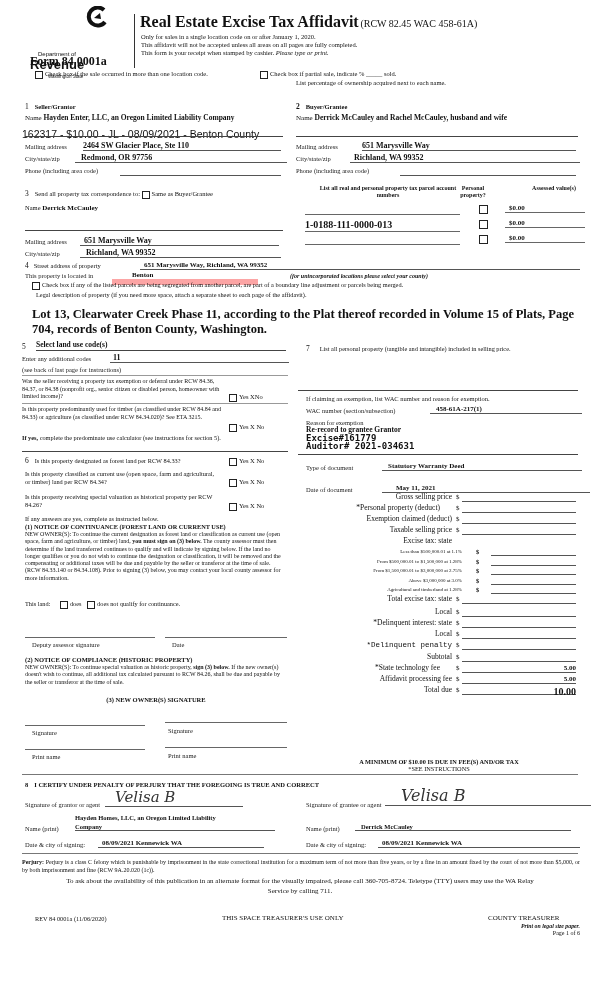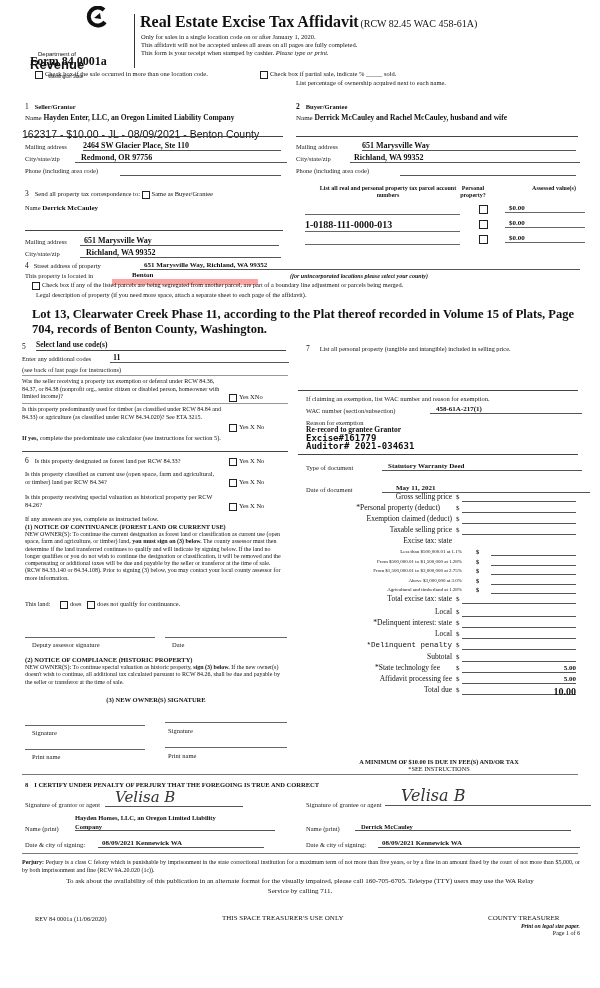--- a/index.html
+++ b/index.html
@@ -318,18 +318,18 @@
 <div class="abs lbl" style="left:306px;top:825px;">Name (print)</div>
 <div class="abs b" style="left:355px;top:823px;width:210px;border-bottom:1px solid #555;font-size:6.5px;padding-left:6px;">Derrick  McCauley</div>
 <div class="abs lbl" style="left:306px;top:841px;">Date &amp; city of signing:</div>
 <div class="abs b" style="left:378px;top:839px;width:198px;border-bottom:1px solid #555;font-size:7px;padding-left:4px;">08/09/2021 Kennewick WA</div>
 
 <div class="hr" style="left:22px;top:853px;width:556px;border-top:1px solid #777;"></div>
 <div class="abs" style="left:22px;top:858px;width:558px;font-size:6px;line-height:8px;text-align:justify;">
   <span class="b">Perjury:</span>
   <span>Perjury is a class C felony which is punishable by imprisonment in the state correctional institution for a maximum term of not more than five years, or by a fine in an amount fixed by the court of not more than $5,000, or by both imprisonment and fine (RCW 9A.20.020 (1c)).</span>
 </div>
-<div class="abs center" style="left:60px;top:876px;width:480px;font-size:7px;line-height:10px;">To ask about the availability of this publication in an alternate format for the visually impaired, please call 160-705-6705. Teletype (TTY) users may use the WA Relay Service by calling 711.</div>
+<div class="abs center" style="left:60px;top:876px;width:480px;font-size:7px;line-height:10px;">To ask about the availability of this publication in an alternate format for the visually impaired, please call 360-705-8724. Teletype (TTY) users may use the WA Relay Service by calling 711.</div>
 <div class="abs" style="left:35px;top:915px;font-size:6.3px;">REV 84 0001a (11/06/2020)</div>
 <div class="abs" style="left:222px;top:914px;font-size:7px;">THIS SPACE TREASURER'S USE ONLY</div>
 <div class="abs" style="left:488px;top:914px;font-size:7px;">COUNTY TREASURER</div>
 <div class="abs i b right" style="left:450px;top:923px;width:130px;font-size:5.8px;">Print on legal size paper.</div>
 <div class="abs right" style="left:450px;top:930px;width:130px;font-size:6px;">Page 1 of 6</div>
 
 </body></html>

